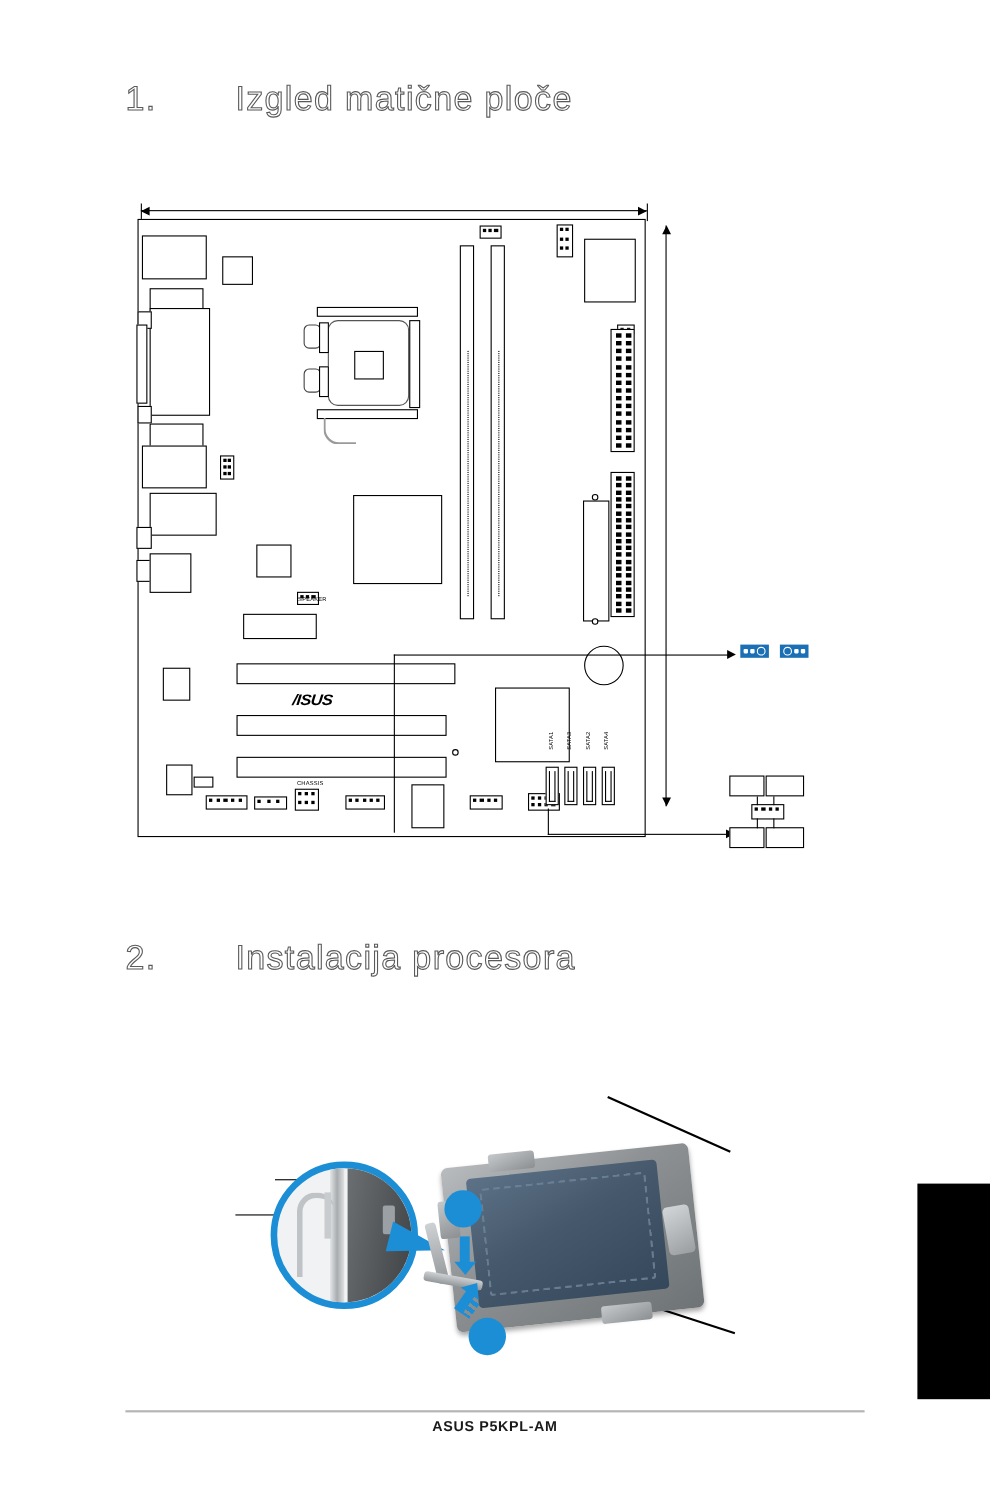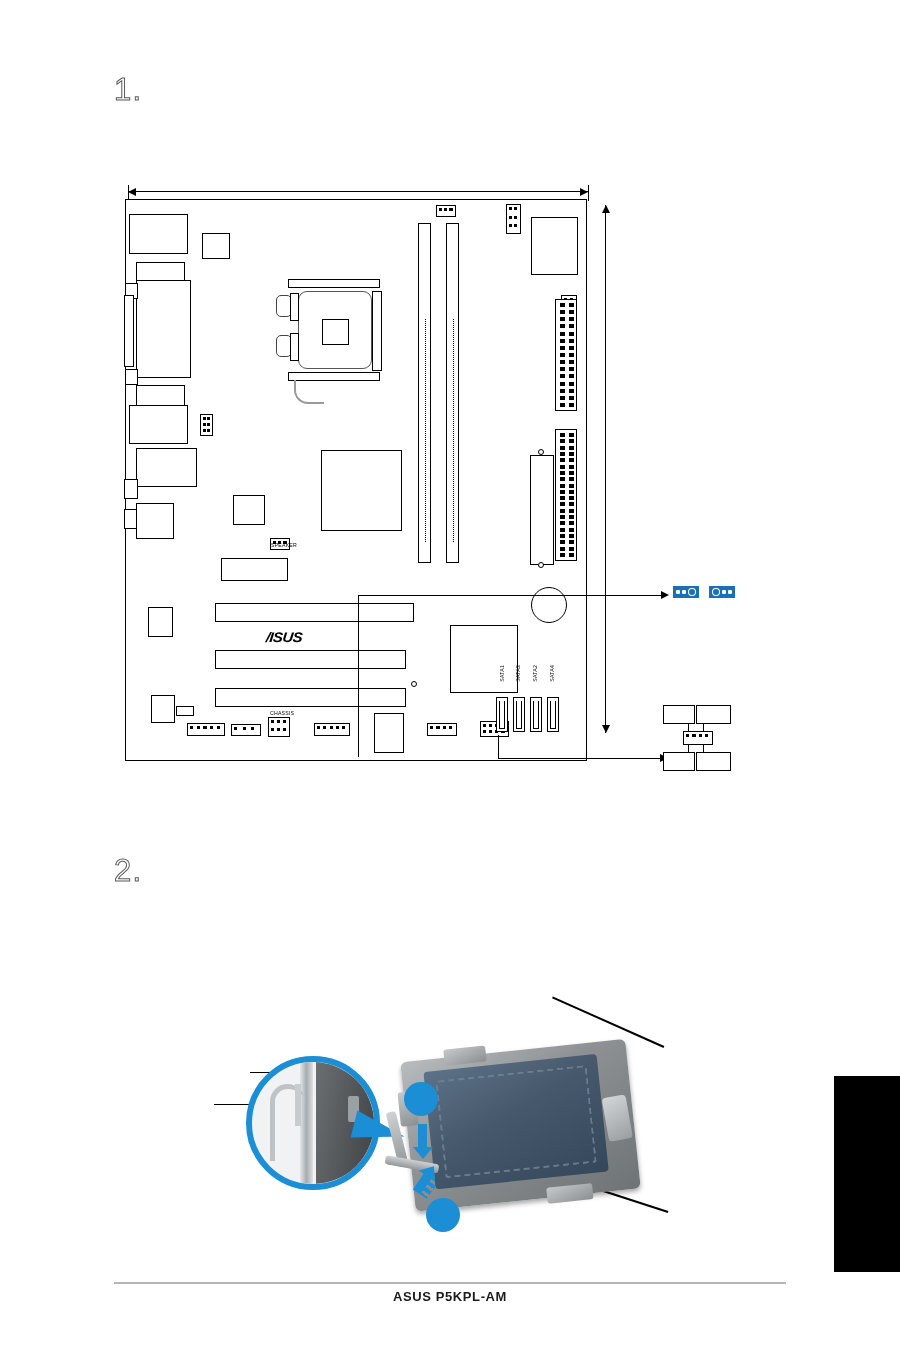--- a/index.html
+++ b/index.html
@@ -504,20 +504,21 @@
     font-weight: bold;
     letter-spacing: 0.6px;
     color: #1a1a1a;
   }
 </style>
 </head>
 <body>
 
 <div class="section-heading" id="heading-1">
   <span class="sec-num">1.</span>
+  <span class="sec-title">Izgled matične ploče</span>
 </div>
 
 <div id="mb-figure">
 
   <div class="dim-h"></div>
   <div class="dim-tick-l"></div>
   <div class="dim-tick-r"></div>
   <div class="dim-v"></div>
 
   <div class="mb-board"></div>
@@ -770,20 +771,21 @@
   <div class="detail-conn" style="left:545px; top:569px; width:32px; height:19px;"></div>
   <div class="detail-conn" style="left:578px; top:569px; width:35px; height:19px;"></div>
   <div class="lead lead-v" style="left:570px; top:541px; height:8px;"></div>
   <div class="lead lead-v" style="left:585px; top:541px; height:8px;"></div>
   <div class="lead lead-v" style="left:570px; top:561px; height:9px;"></div>
   <div class="lead lead-v" style="left:585px; top:561px; height:9px;"></div>
 </div>
 
 <div class="section-heading" id="heading-2">
   <span class="sec-num">2.</span>
+  <span class="sec-title">Instalacija procesora</span>
 </div>
 
 <div id="cpu-photo">
 
   <div class="photo-lead photo-lead-h" style="left:14px; top:48px; width:80px;"></div>
   <div class="photo-lead" style="left:93px; top:48px; width:1.4px; height:26px;"></div>
   <div class="photo-lead photo-lead-h" style="left:-22px; top:80px; width:88px;"></div>
 
   <div class="photo-lead photo-lead-h" style="left:316px; top:22px; width:0;"></div>
   <div class="photo-lead" style="left:306px; top:22px; width:122px; height:1.6px; transform:rotate(24deg); transform-origin:right center;"></div>

